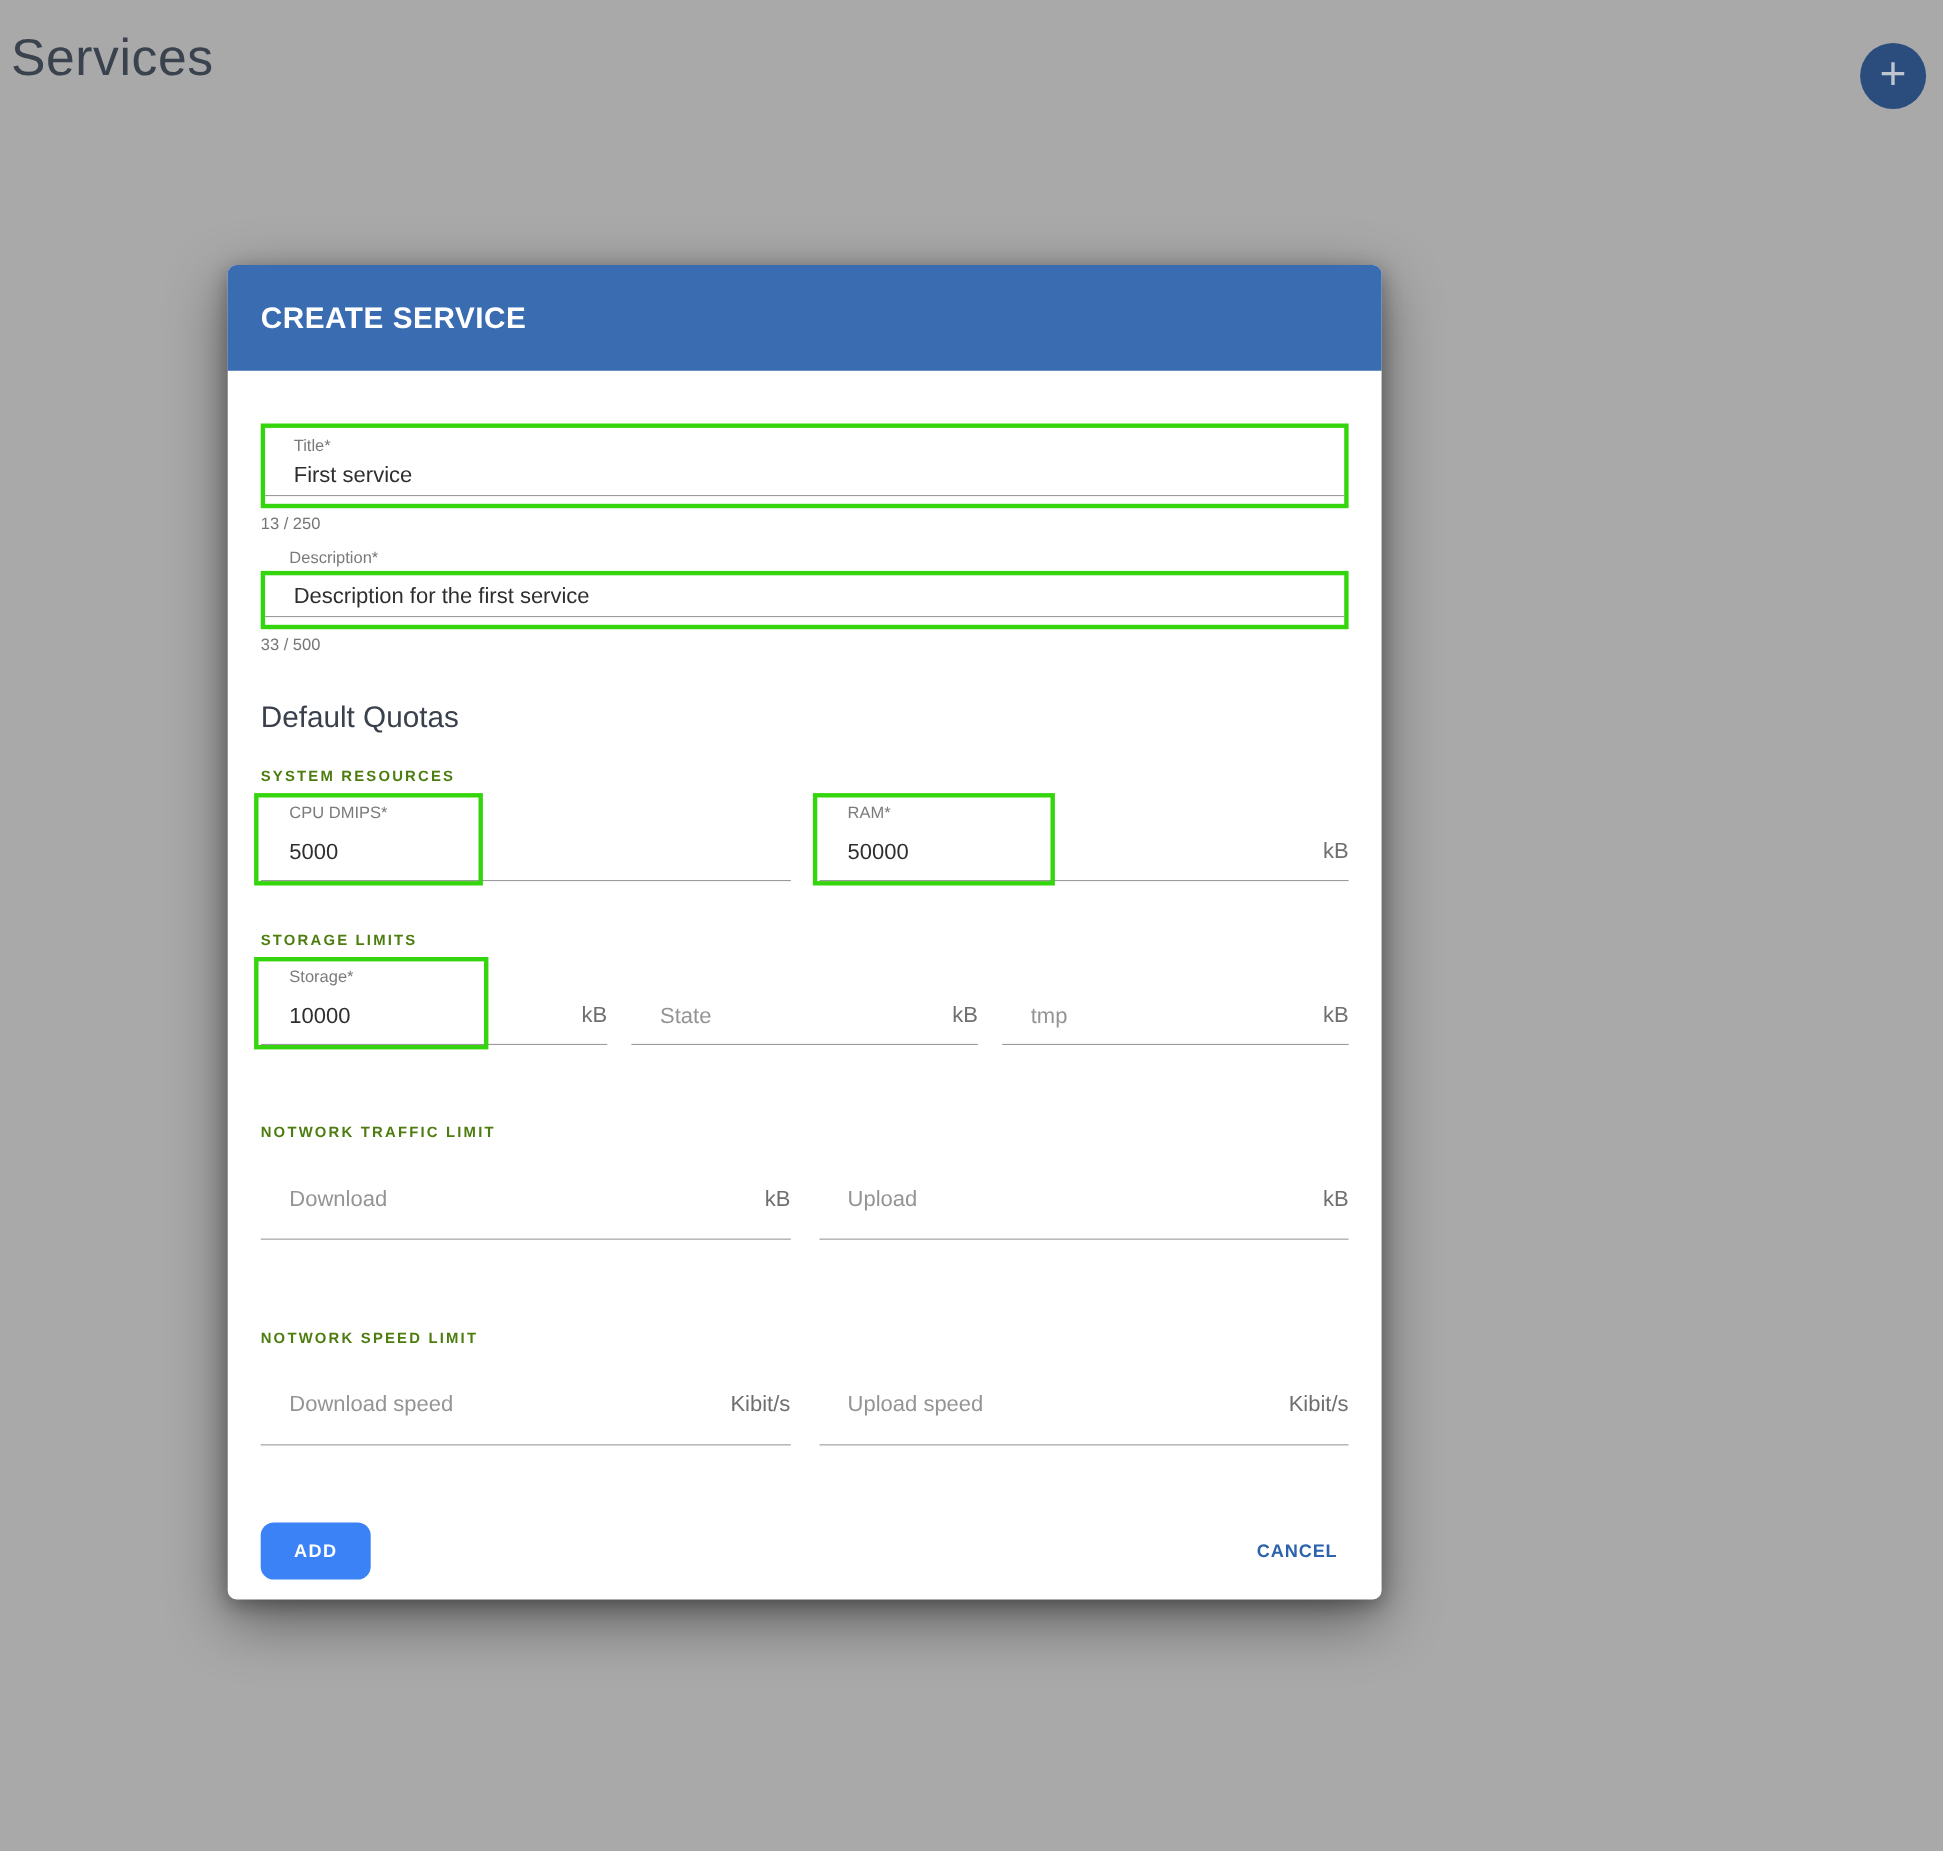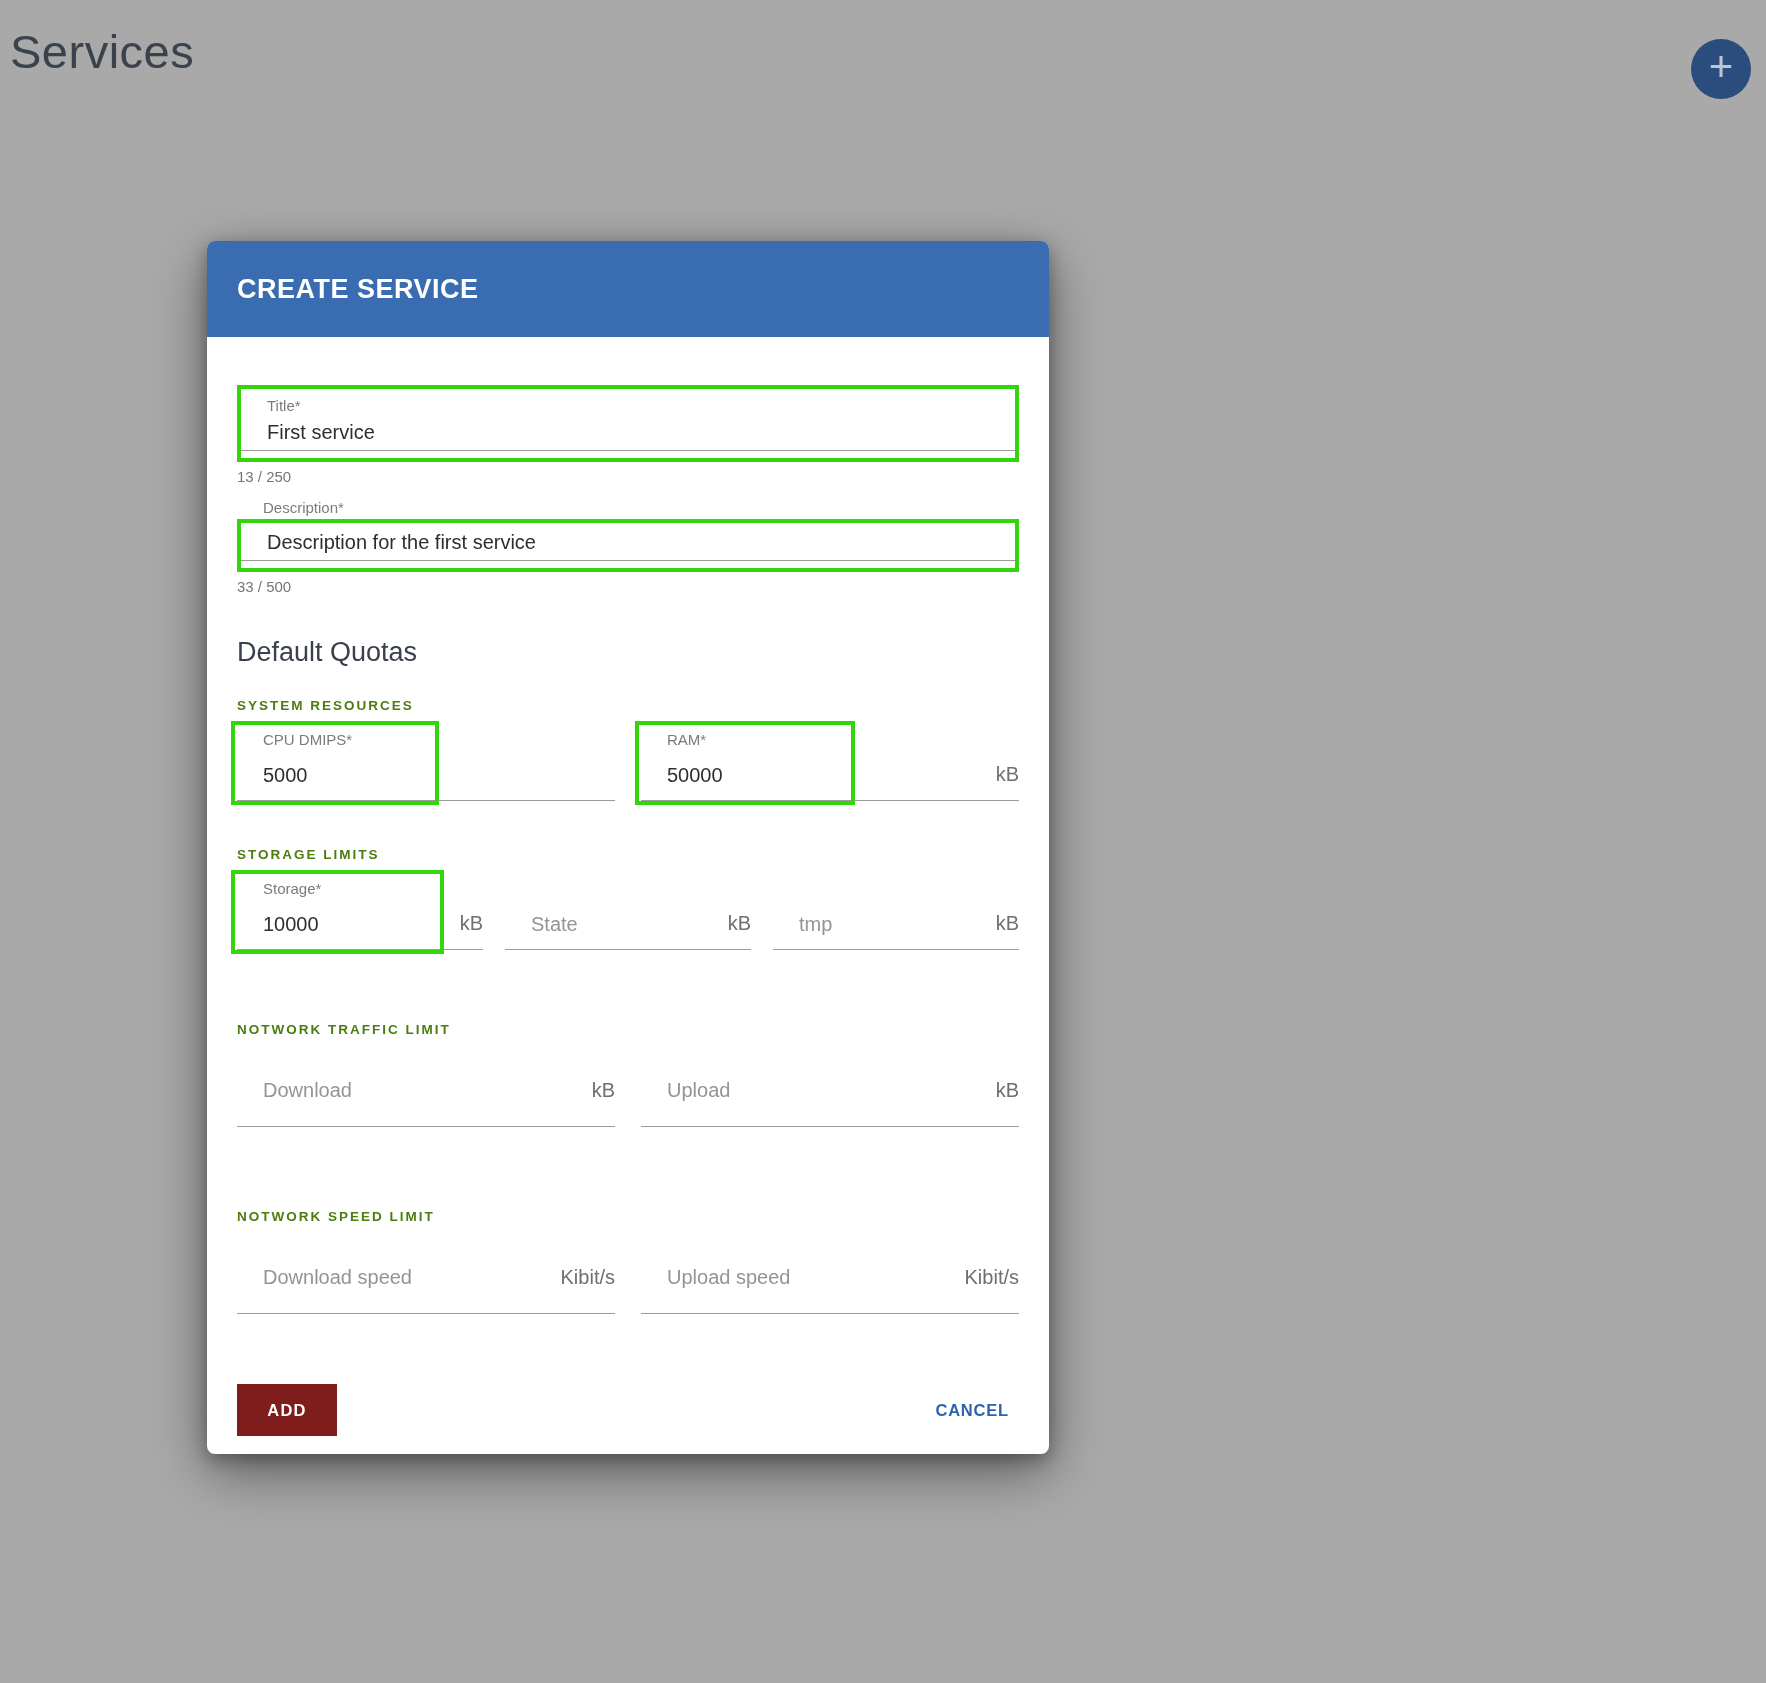--- a/index.html
+++ b/index.html
@@ -16,21 +16,21 @@
   .fab {
     position:absolute; left:1691px; top:39px; width:60px; height:60px;
     border-radius:50%; background:#2b4d7d; border:none; cursor:pointer;
     display:flex; align-items:center; justify-content:center; padding:0;
   }
   .fab-plus {
     color:#bdc5cf; font-size:42px; font-weight:300; line-height:1; margin-top:-4px;
   }
 
   .dialog {
-    position:absolute; left:207px; top:241px; width:842px;
+    position:absolute; left:207px; top:241px; width:1049px;
     background:#ffffff; border-radius:8px;
     box-shadow:0 18px 55px rgba(0,0,0,0.45), 0 5px 18px rgba(0,0,0,0.30);
   }
   .dialog-header {
     height:96px; background:#3a6cb1; border-radius:8px 8px 0 0;
     display:flex; align-items:center; padding:0 30px;
   }
   .dialog-title {
     color:#ffffff; font-size:27px; font-weight:bold; letter-spacing:0.5px;
   }
@@ -88,23 +88,23 @@
   }
   .qinput::placeholder { color:#949494; opacity:1; }
   .row-b .qinput { bottom:24px; width:60%; }
   .suffix { position:absolute; right:0; bottom:14px; font-size:20px; color:#6f6f6f; }
   .row-b .suffix { bottom:24px; }
 
   .dialog-actions {
     margin-top:70px; display:flex; justify-content:space-between; align-items:center;
   }
   .btn-add {
-    width:100px; height:52px; background:#7f1d1d; color:#ffffff;
+    width:100px; height:52px; background:#3b82f6; color:#ffffff;
     font-size:16.5px; font-weight:bold; letter-spacing:1.2px;
-    border:none; border-radius:0; cursor:pointer; font-family:inherit;
+    border:none; border-radius:12px; cursor:pointer; font-family:inherit;
   }
   .btn-cancel {
     background:none; border:none; color:#2d63ab; cursor:pointer;
     font-size:16.5px; font-weight:bold; letter-spacing:0.8px;
     padding:0 10px 0 0; font-family:inherit;
   }
 </style>
 </head>
 <body>
 

